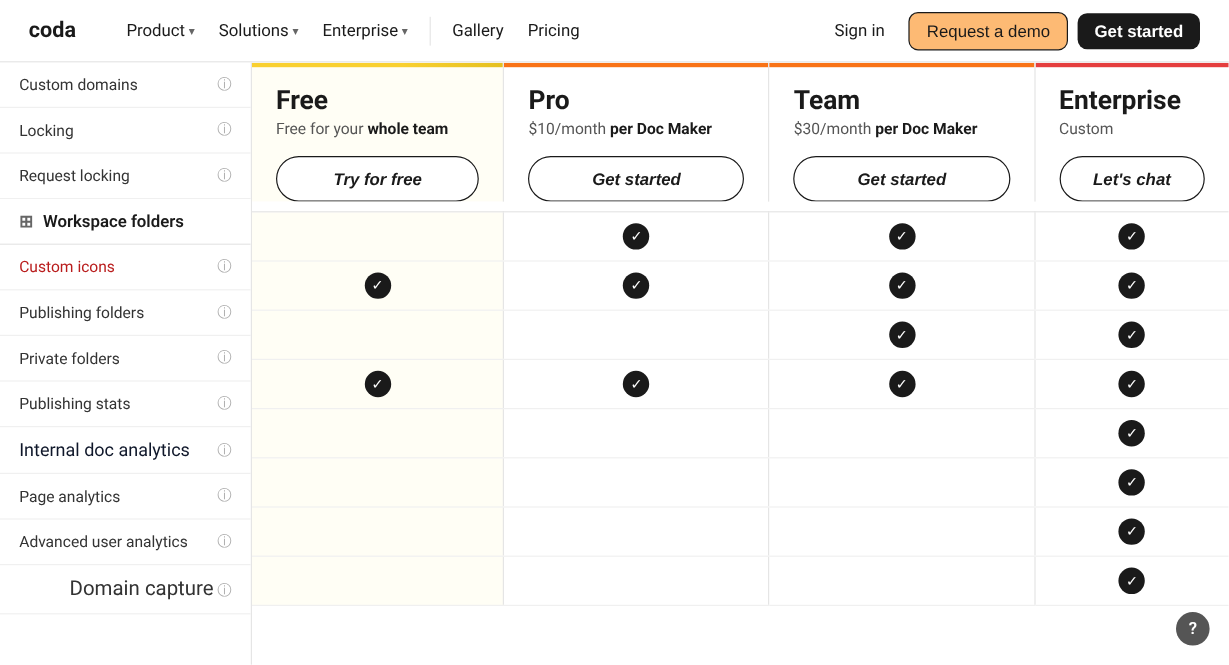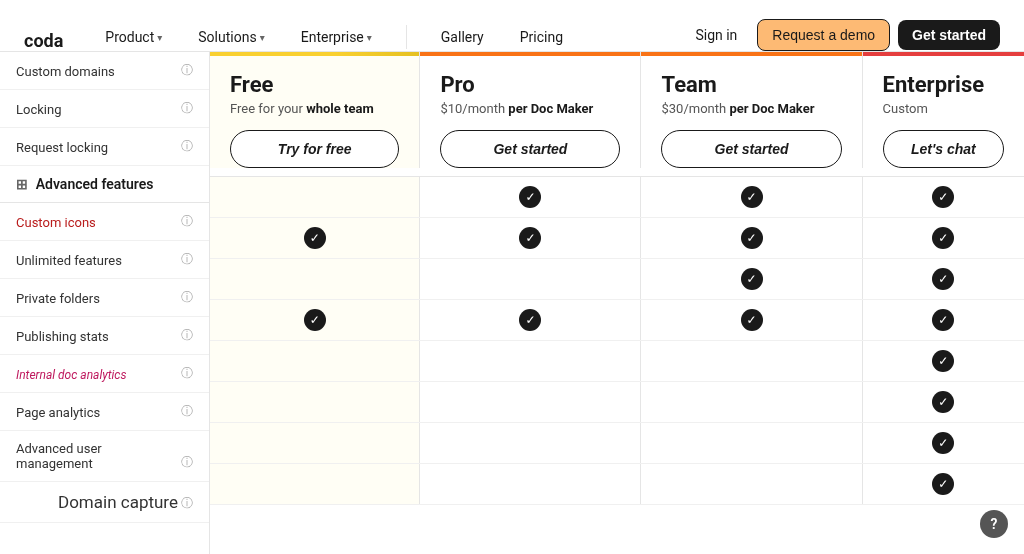--- a/index.html
+++ b/index.html
@@ -1,24 +1,24 @@
 <!DOCTYPE html>
 <html><head>
   <meta charset="utf-8">
   <style>
     * { box-sizing: border-box; margin: 0; padding: 0; }
     body { font-family: -apple-system, BlinkMacSystemFont, 'Segoe UI', Roboto, sans-serif; background: #fff; font-size: 14px; color: #1a1a1a; overflow: hidden; }
 
     
     nav {
-      display: flex; align-items: flex-end; padding: 0 24px; height: 52px;
+      display: flex; align-items: center; padding: 0 24px; height: 52px;
       border-bottom: 1px solid #e5e5e5; position: relative; z-index: 10; background: #fff;
     }
     .nav-logo { font-weight: 700; font-size: 18px; margin-right: 32px; color: #1a1a1a; }
-    .nav-links { display: flex; align-items: center; gap: 16px; flex: 1; }
+    .nav-links { display: flex; align-items: center; gap: 0; flex: 1; }
     .nav-link {
       display: flex; align-items: center; gap: 3px; padding: 6px 10px;
       font-size: 14px; color: #1a1a1a; cursor: pointer; border-radius: 6px;
       white-space: nowrap;
     }
     .nav-link .chevron { font-size: 10px; color: #666; }
     .nav-separator { width: 1px; height: 24px; background: #e5e5e5; margin: 0 8px; }
     .nav-right { display: flex; align-items: center; gap: 8px; }
     .nav-signin { padding: 6px 12px; font-size: 14px; cursor: pointer; color: #1a1a1a; }
     .nav-demo {
@@ -143,50 +143,50 @@
       <span>Locking</span>
       <span class="info-icon">ⓘ</span>
     </div>
     <div class="sidebar-row">
       <span>Request locking</span>
       <span class="info-icon">ⓘ</span>
     </div>
 
     <div class="sidebar-section-header">
       <span class="sidebar-section-icon">⊞</span>
-      <span>Advanced features</span>
+      <span>Workspace folders</span>
     </div>
 
     <div id="sidebar-features">
         <div class="sidebar-row">
     <span style="font-size:13px;color:#b91c1c;">Custom icons</span>
     <span class="info-icon">ⓘ</span>
   </div>
         <div class="sidebar-row">
-    <span style="font-size:13px;color:#333;">Unlimited features</span>
+    <span style="font-size:13px;color:#333;">Publishing folders</span>
     <span class="info-icon">ⓘ</span>
   </div>
         <div class="sidebar-row">
     <span style="font-size:13px;color:#333;">Private folders</span>
     <span class="info-icon">ⓘ</span>
   </div>
         <div class="sidebar-row">
     <span style="font-size:13px;color:#333;">Publishing stats</span>
     <span class="info-icon">ⓘ</span>
   </div>
         <div class="sidebar-row">
-    <span style="font-size:12px;color:#be185d;font-style:italic;">Internal doc analytics</span>
+    <span style="font-size:15px;color:#0f172a;">Internal doc analytics</span>
     <span class="info-icon">ⓘ</span>
   </div>
         <div class="sidebar-row">
     <span style="font-size:13px;color:#333;">Page analytics</span>
     <span class="info-icon">ⓘ</span>
   </div>
         <div class="sidebar-row">
-    <span style="font-size:13px;color:#333;">Advanced user management</span>
+    <span style="font-size:13px;color:#333;">Advanced user analytics</span>
     <span class="info-icon">ⓘ</span>
   </div>
         <div class="sidebar-row">
     <span style="font-size:17px;color:#333;margin-left:42px;">Domain capture</span>
     <span class="info-icon">ⓘ</span>
   </div>
       </div>
   </div>
 
   <div class="pricing-area">

